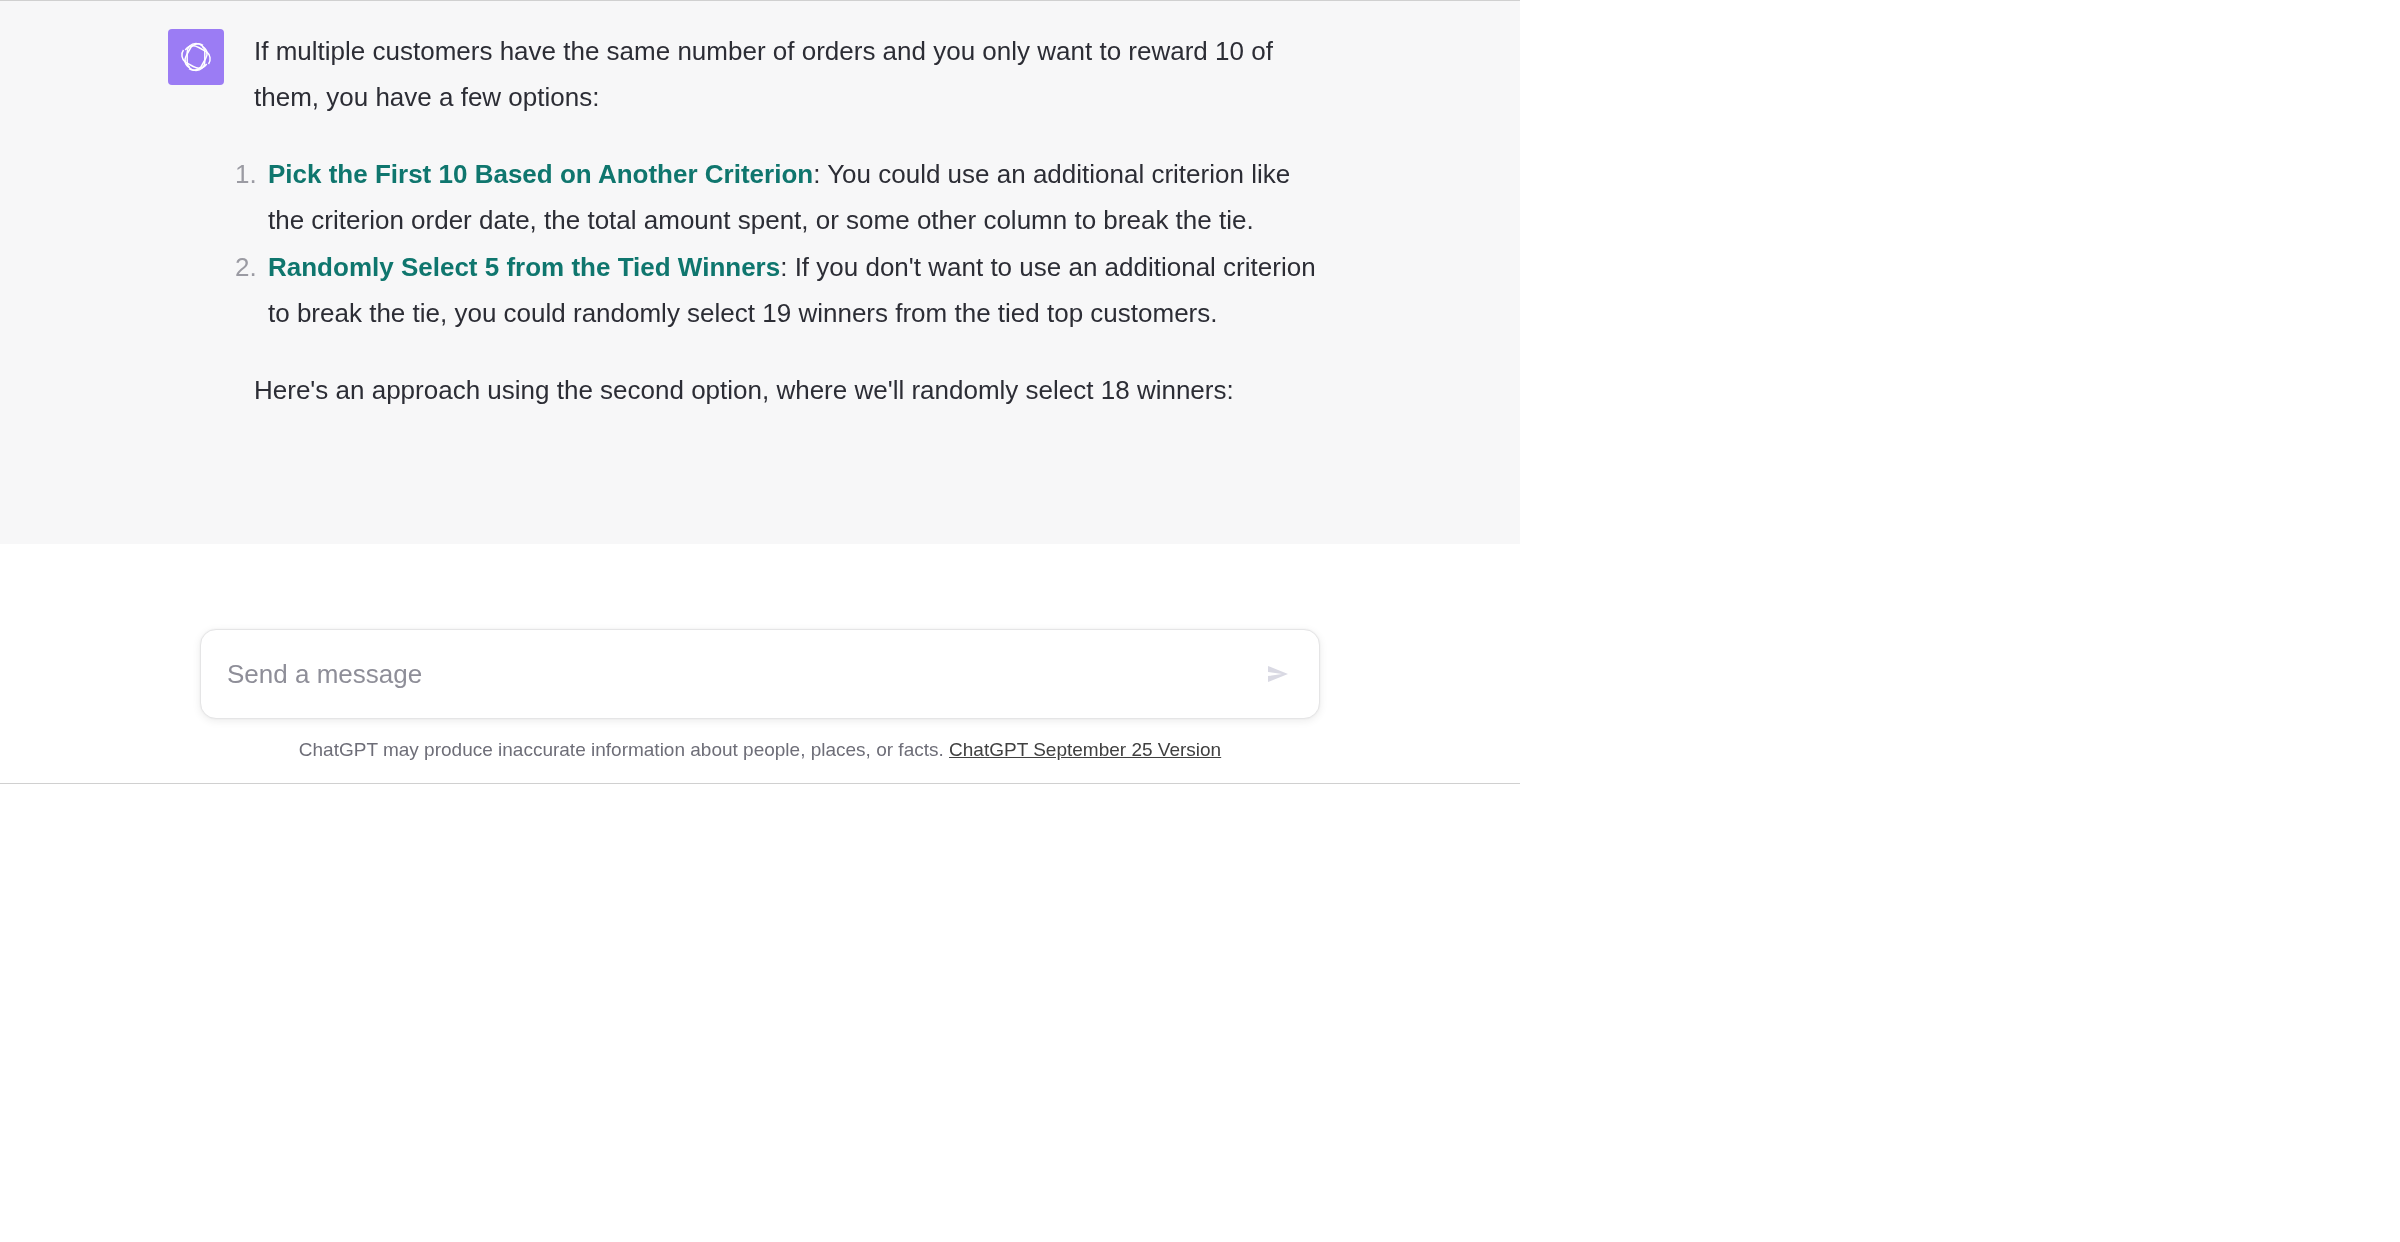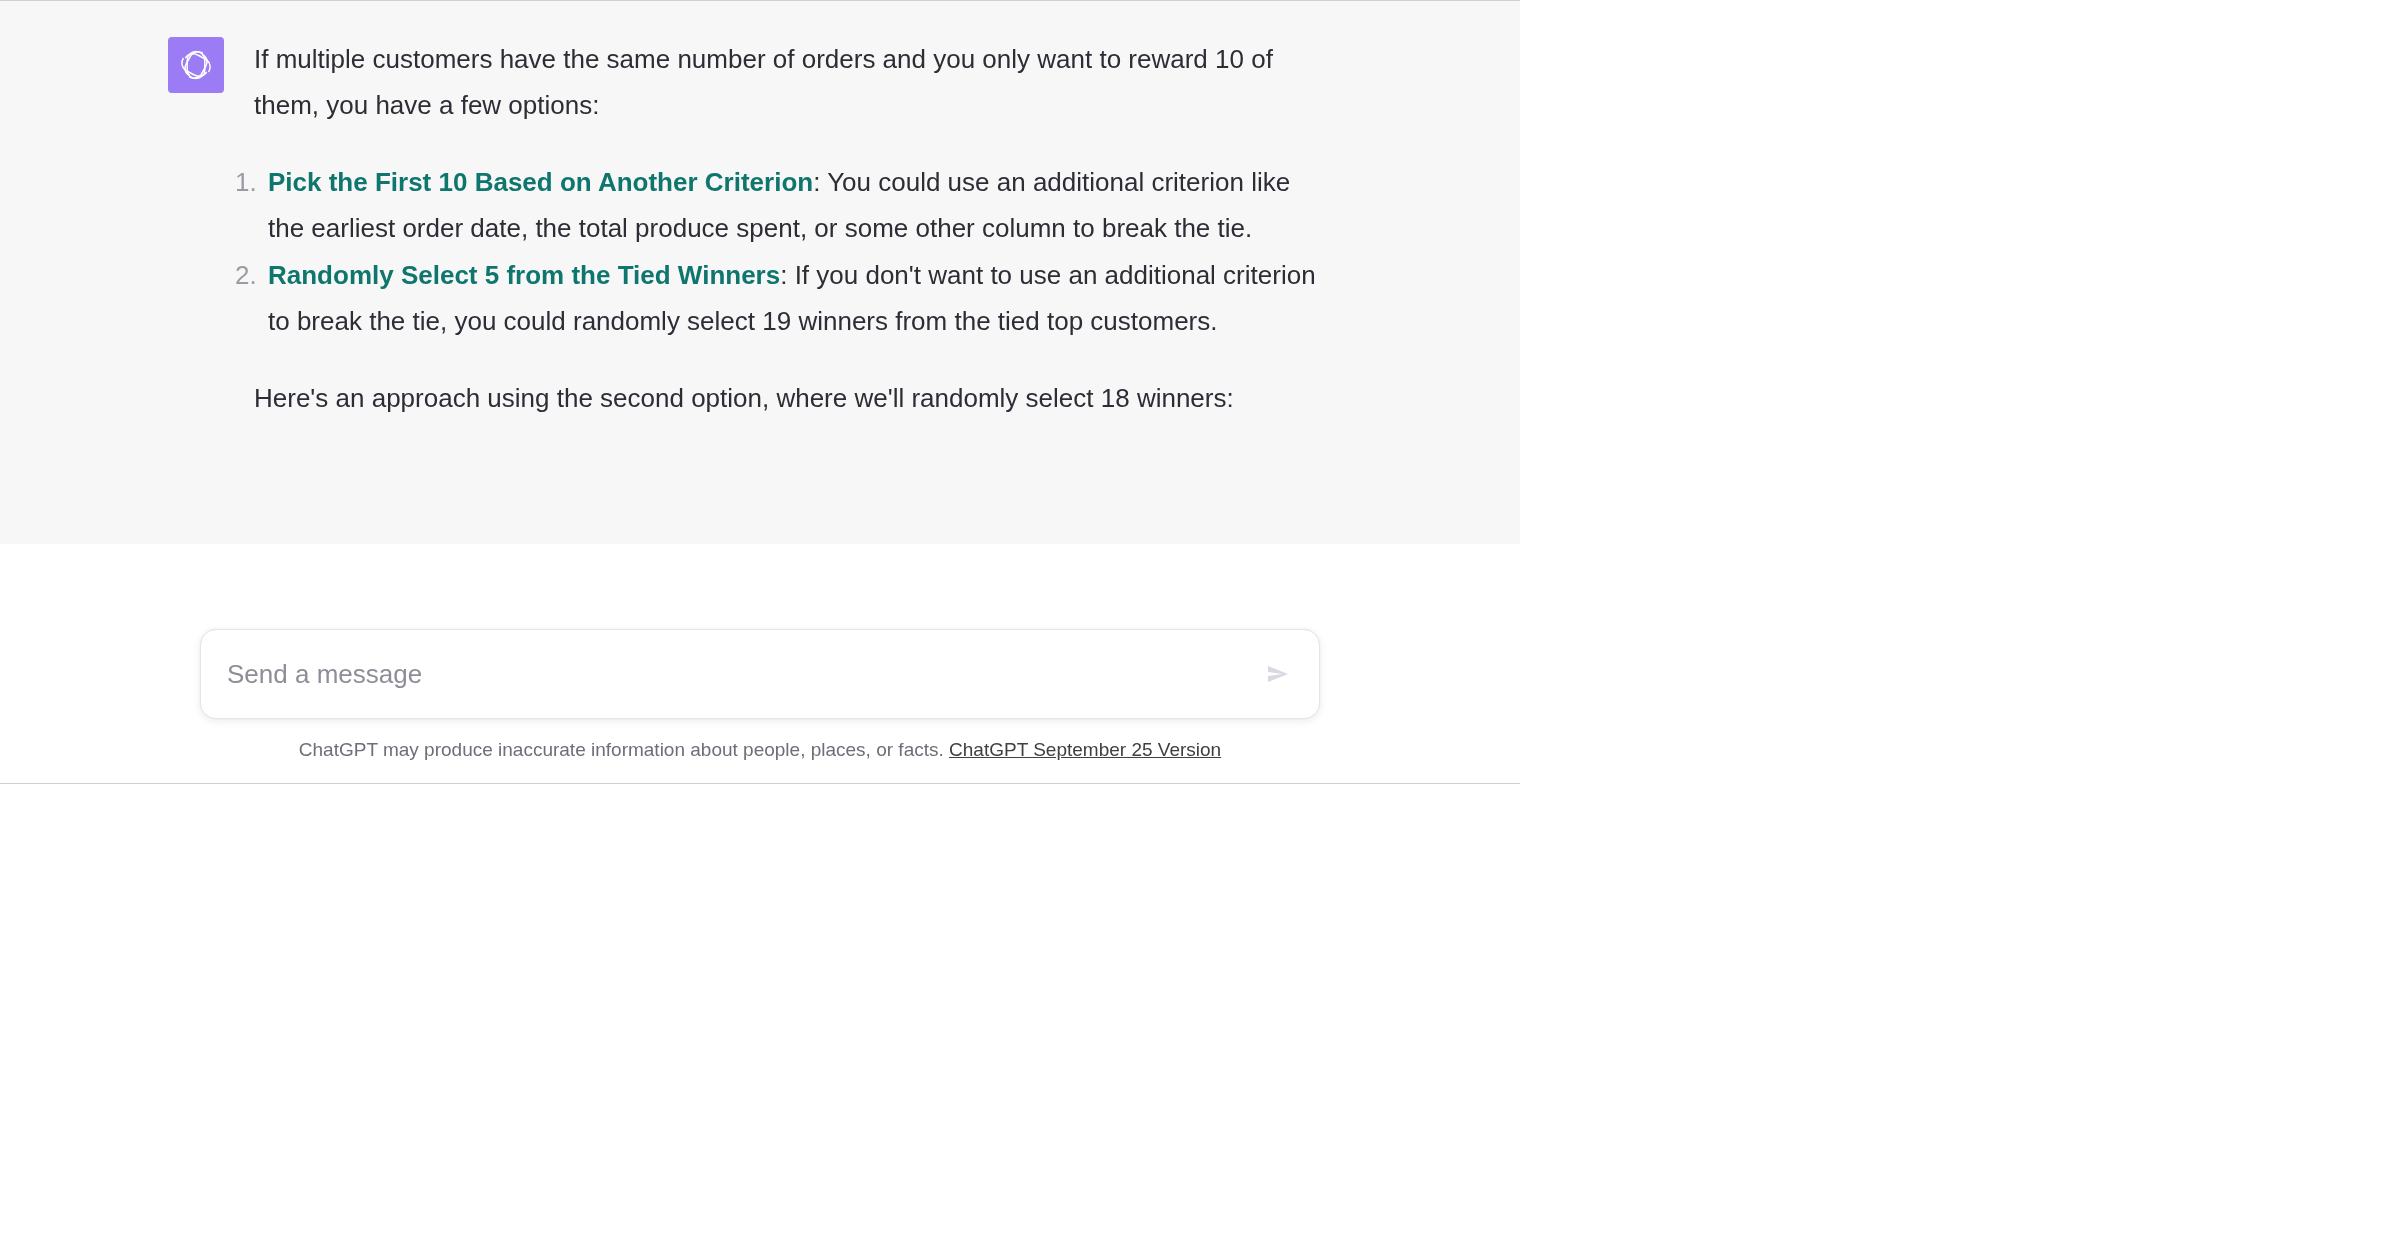--- a/index.html
+++ b/index.html
@@ -22,21 +22,21 @@
       background: #f7f7f8;
       width: 100%;
       padding: 0;
       height: 543px;
       overflow: hidden;
     }
     .message-row {
       display: flex;
       padding: 28px 0 0 0;
       max-width: 1200px;
-      margin: 8px auto;
+      margin: 0 auto;
       gap: 30px;
     }
     .avatar-col {
       flex-shrink: 0;
       width: 56px;
       margin-left: 8px;
     }
     .avatar {
       width: 56px;
       height: 56px;
@@ -160,21 +160,21 @@
         </svg>
       </div>
     </div>
     <div class="content-col">
       <p class="intro-para">If multiple customers have the same number of orders and you only want to reward 10 of them, you have a few options:</p>
       <div class="list-wrap">
       <ol>
         <li>
           <span class="li-num">1.</span>
           <span class="li-body">
-            <span class="bold">Pick the First 10 Based on Another Criterion</span><span>: You could use an additional criterion like the earliest order date, the total produce spent, or some other column to break the tie.</span>
+            <span class="bold">Pick the First 10 Based on Another Criterion</span><span>: You could use an additional criterion like the criterion order date, the total amount spent, or some other column to break the tie.</span>
           </span>
         </li>
         <li>
           <span class="li-num">2.</span>
           <span class="li-body">
             <span class="bold">Randomly Select 5 from the Tied Winners</span><span>: If you don't want to use an additional criterion to break the tie, you could randomly select 19 winners from the tied top customers.</span>
           </span>
         </li>
       </ol>
       </div>

